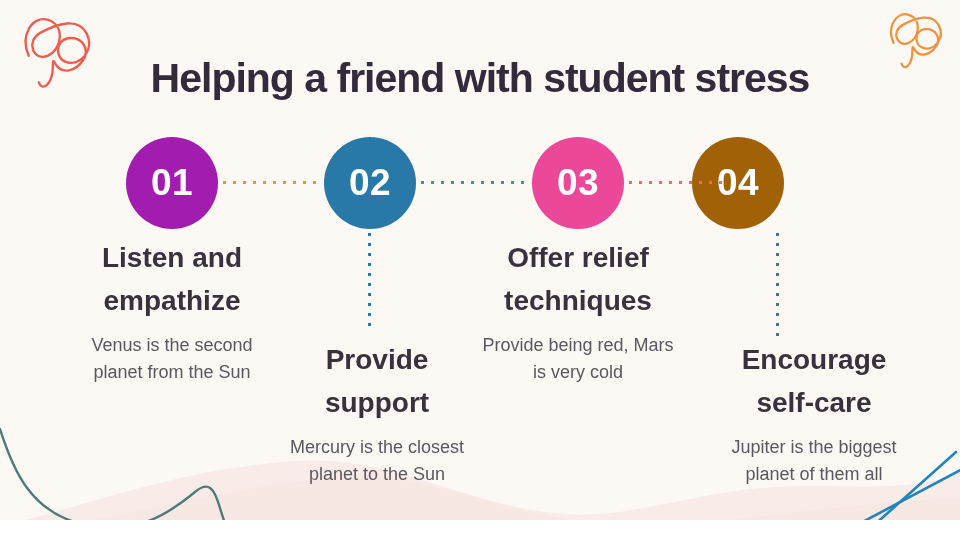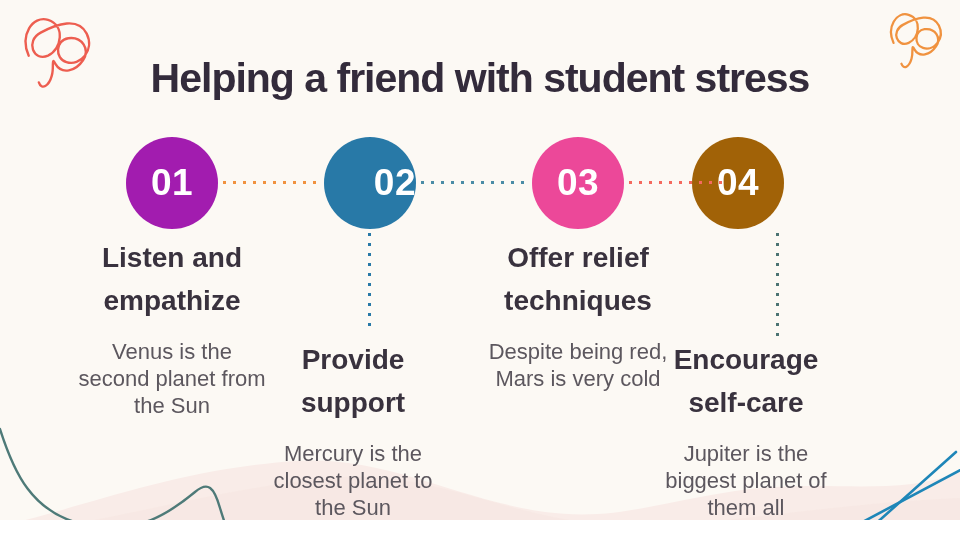--- a/index.html
+++ b/index.html
@@ -13,47 +13,47 @@
     position:absolute;top:54px;left:0;width:960px;margin:0;
     text-align:center;font-size:41px;font-weight:700;letter-spacing:-1px;
     color:#332B3B;line-height:48px;
   }
   .circle{
     position:absolute;top:137px;width:92px;height:92px;border-radius:50%;
     display:flex;align-items:center;justify-content:center;
     color:#FFFFFF;font-size:37px;font-weight:700;letter-spacing:0.5px;
   }
   .c1{left:126px;background:#a21caf;}
-  .c2{left:324px;background:#2879A7;justify-content:flex-end;}
+  .c2{left:324px;background:#2879A7;}
   .c3{left:532px;background:#ec4899;}
   .c4{left:692px;background:#a16207;}
   .hline{
     position:absolute;top:181px;height:3px;
     background-image:repeating-linear-gradient(90deg,var(--c) 0 3px,transparent 3px 10px);
   }
   .l1{left:223px;width:98px;--c:#F0923F;}
   .l2{left:421px;width:108px;--c:#4A8CA6;}
   .l3{left:629px;width:100px;--c:#F4695E;}
   .vline{
     position:absolute;width:3px;
     background-image:repeating-linear-gradient(180deg,var(--c) 0 3px,transparent 3px 10px);
   }
   .v2{left:368px;top:233px;height:98px;--c:#2879A7;}
   .v4{left:776px;top:233px;height:104px;--c:#4C7473;}
   .step-text{position:absolute;width:210px;text-align:center;}
   .t1{left:67px;top:236px;}
-  .t2{left:248px;top:338px;}
+  .t2{left:272px;top:338px;}
   .t3{left:473px;top:236px;}
-  .t4{left:641px;top:338px;}
+  .t4{left:709px;top:338px;}
   .step-title{
     font-size:28px;font-weight:700;color:#39323E;line-height:43px;
     margin:0 auto 4px auto;
   }
   .step-desc{
-    font-size:22px;color:#5C575E;line-height:27px;width:192px;margin:16px auto;
+    font-size:18px;color:#5C575E;line-height:27px;width:192px;margin:10px auto;
   }
 </style>
 </head>
 <body>
 
 <div class="slide">
 
   <svg class="decor" viewBox="0 0 960 540">
 
     <path fill="#F9ECE8" d="M0,540 L0,526 C80,509 170,470 295,461 C385,455 455,499 545,512 C615,521 655,503 735,491 C825,478 895,498 960,472 L960,540 Z"></path>
@@ -101,20 +101,20 @@
   <div class="step-text t1">
     <div class="step-title">Listen and empathize</div>
     <div class="step-desc">Venus is the second planet from the Sun</div>
   </div>
   <div class="step-text t2">
     <div class="step-title">Provide support</div>
     <div class="step-desc">Mercury is the closest planet to the Sun</div>
   </div>
   <div class="step-text t3">
     <div class="step-title">Offer relief techniques</div>
-    <div class="step-desc">Despite being red, Mars is very cold</div>
+    <div class="step-desc">Provide being red, Mars is very cold</div>
   </div>
   <div class="step-text t4">
     <div class="step-title">Encourage self-care</div>
     <div class="step-desc">Jupiter is the biggest planet of them all</div>
   </div>
 
 </div>
 
 </body></html>

